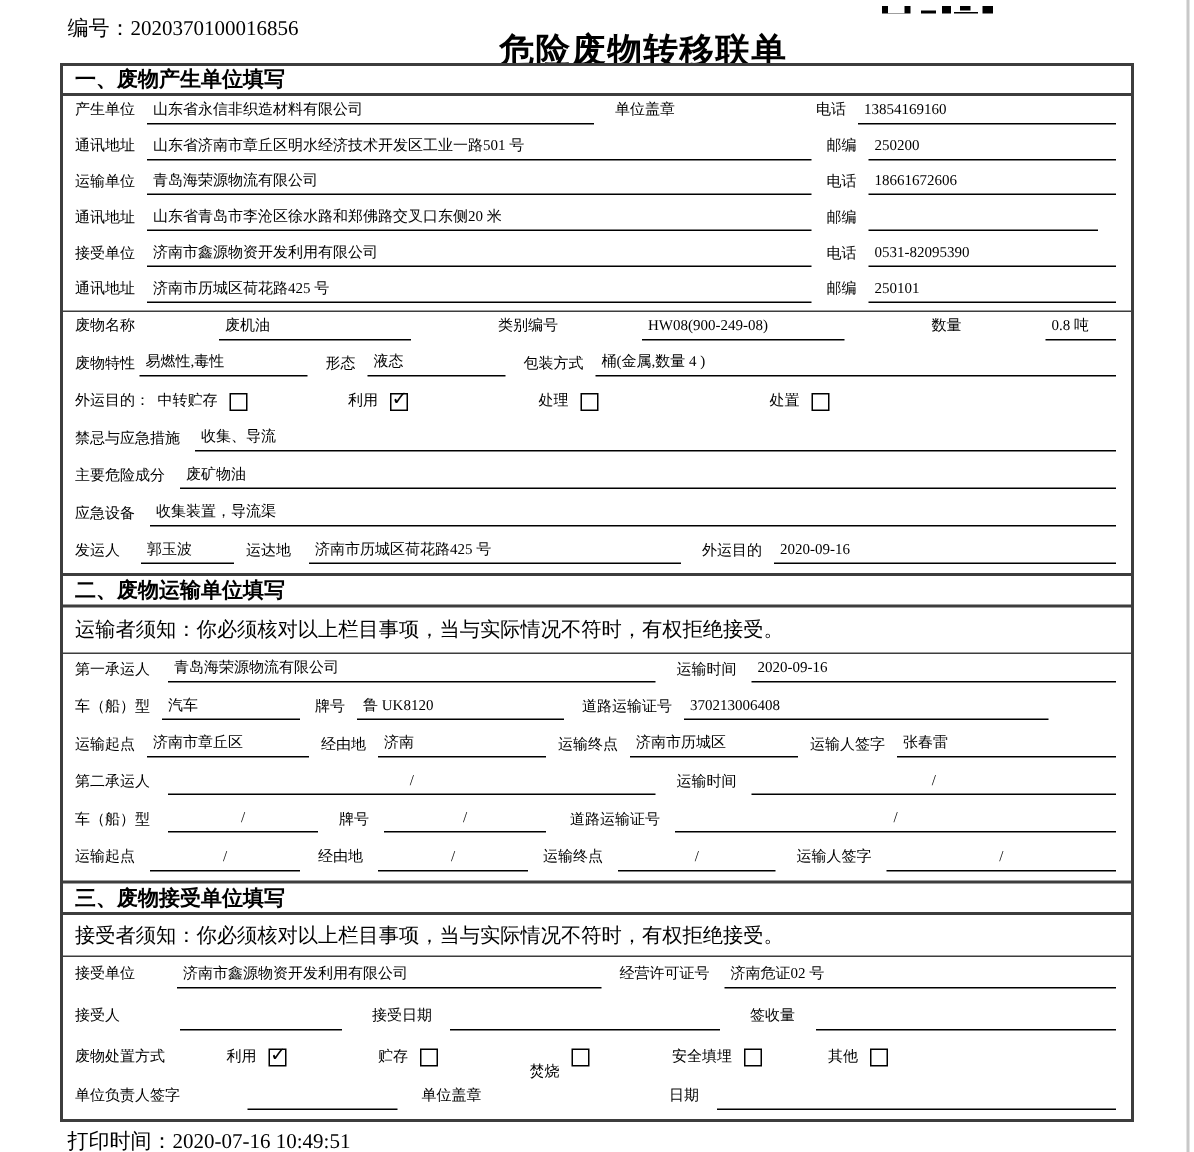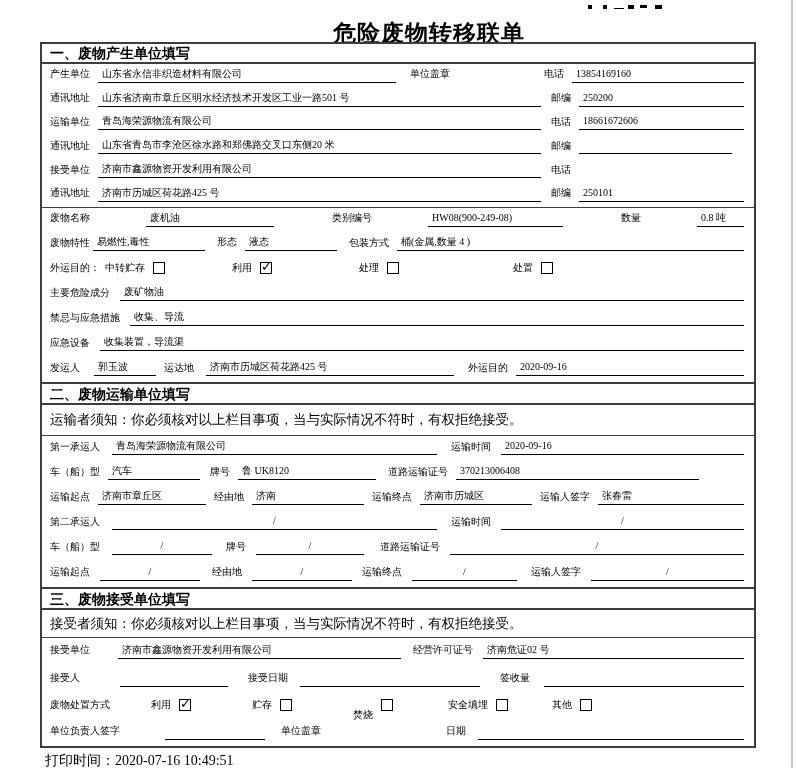--- a/index.html
+++ b/index.html
@@ -30,20 +30,21 @@
   .cb { display:inline-block; width:12px; height:12px; border:1px solid #000; margin-left:8px; position:relative; flex:none; }
   .cb.on::after { content:"\2713"; position:absolute; left:0px; top:-4px; font-size:13px; font-weight:bold; font-family:"DejaVu Sans",sans-serif; }
   .footer { position:absolute; left:45px; top:752px; font-size:14px; white-space:nowrap; }
 </style>
 </head>
 <body>
 
 <div class="page">
   <div class="page-edge"></div>
 
+  <div class="doc-no"><span>编号：</span><span>2020370100016856</span></div>
   <div class="doc-title">危险废物转移联单</div>
   <div class="qr-frag">
     <svg width="84" height="9" viewBox="0 0 84 9" xmlns="http://www.w3.org/2000/svg">
       <rect x="10" y="0" width="19" height="9" fill="#000"></rect>
       <rect x="14" y="0" width="11" height="5" fill="#fff"></rect>
       <rect x="36" y="3" width="10" height="6" fill="#000"></rect>
       <rect x="50" y="0" width="6" height="9" fill="#000"></rect>
       <rect x="58" y="4" width="16" height="5" fill="#000"></rect>
       <rect x="62" y="0" width="7" height="3" fill="#000"></rect>
       <rect x="77" y="0" width="7" height="9" fill="#000"></rect>
@@ -81,20 +82,21 @@
       <span class="lbl">通讯地址</span>
       <span class="val" style="width:443px;margin-left:8px;">山东省青岛市李沧区徐水路和郑佛路交叉口东侧20 米</span>
       <span class="lbl" style="margin-left:10px;">邮编</span>
       <span class="val fill" style="margin-left:8px;margin-right:12px;"></span>
     </div>
 
     <div class="row r24">
       <span class="lbl">接受单位</span>
       <span class="val" style="width:443px;margin-left:8px;">济南市鑫源物资开发利用有限公司</span>
       <span class="lbl" style="margin-left:10px;">电话</span>
+      <span class="val fill" style="margin-left:8px;">0531-82095390</span>
     </div>
 
     <div class="row r24">
       <span class="lbl">通讯地址</span>
       <span class="val" style="width:443px;margin-left:8px;">济南市历城区荷花路425 号</span>
       <span class="lbl" style="margin-left:10px;">邮编</span>
       <span class="val fill" style="margin-left:8px;">250101</span>
     </div>
 
     <div class="row r25 hr-top">
@@ -102,46 +104,46 @@
       <span class="val" style="width:128px;margin-left:8px;">废机油</span>
       <span class="lbl" style="margin-left:10px;">类别编号</span>
       <span class="val" style="width:135px;margin-left:8px;">HW08(900-249-08)</span>
       <span class="lbl" style="margin-left:10px;">数量</span>
       <span class="val fill" style="margin-left:8px;">0.8 吨</span>
     </div>
 
     <div class="row r25">
       <span class="lbl">废物特性</span>
       <span class="val" style="width:112px;margin-left:3px;">易燃性,毒性</span>
-      <span class="lbl" style="margin-left:12px;font-family:Liberation Mono, monospace;">形态</span>
+      <span class="lbl" style="margin-left:12px;">形态</span>
       <span class="val" style="width:92px;margin-left:8px;">液态</span>
       <span class="lbl" style="margin-left:12px;">包装方式</span>
       <span class="val fill" style="margin-left:8px;">桶(金属,数量 4 )</span>
     </div>
 
     <div class="row r25">
       <span class="lbl">外运目的：</span>
       <span class="lbl" style="margin-left:5px;">中转贮存</span>
       <span class="cb"></span>
       <span class="lbl" style="margin-left:67px;">利用</span>
       <span class="cb on"></span>
       <span class="lbl" style="margin-left:87px;">处理</span>
       <span class="cb"></span>
       <span class="lbl" style="margin-left:114px;">处置</span>
       <span class="cb"></span>
     </div>
 
     <div class="row r25">
+      <span class="lbl">禁忌与应急措施</span>
+      <span class="val fill" style="margin-left:10px;">收集、导流</span>
+    </div>
+
+    <div class="row r25">
       <span class="lbl">主要危险成分</span>
       <span class="val fill" style="margin-left:10px;">废矿物油</span>
-    </div>
-
-    <div class="row r25">
-      <span class="lbl">禁忌与应急措施</span>
-      <span class="val fill" style="margin-left:10px;">收集、导流</span>
     </div>
 
     <div class="row r25">
       <span class="lbl">应急设备</span>
       <span class="val fill" style="margin-left:10px;">收集装置，导流渠</span>
     </div>
 
     <div class="row r25">
       <span class="lbl">发运人</span>
       <span class="val" style="width:62px;margin-left:14px;">郭玉波</span>

